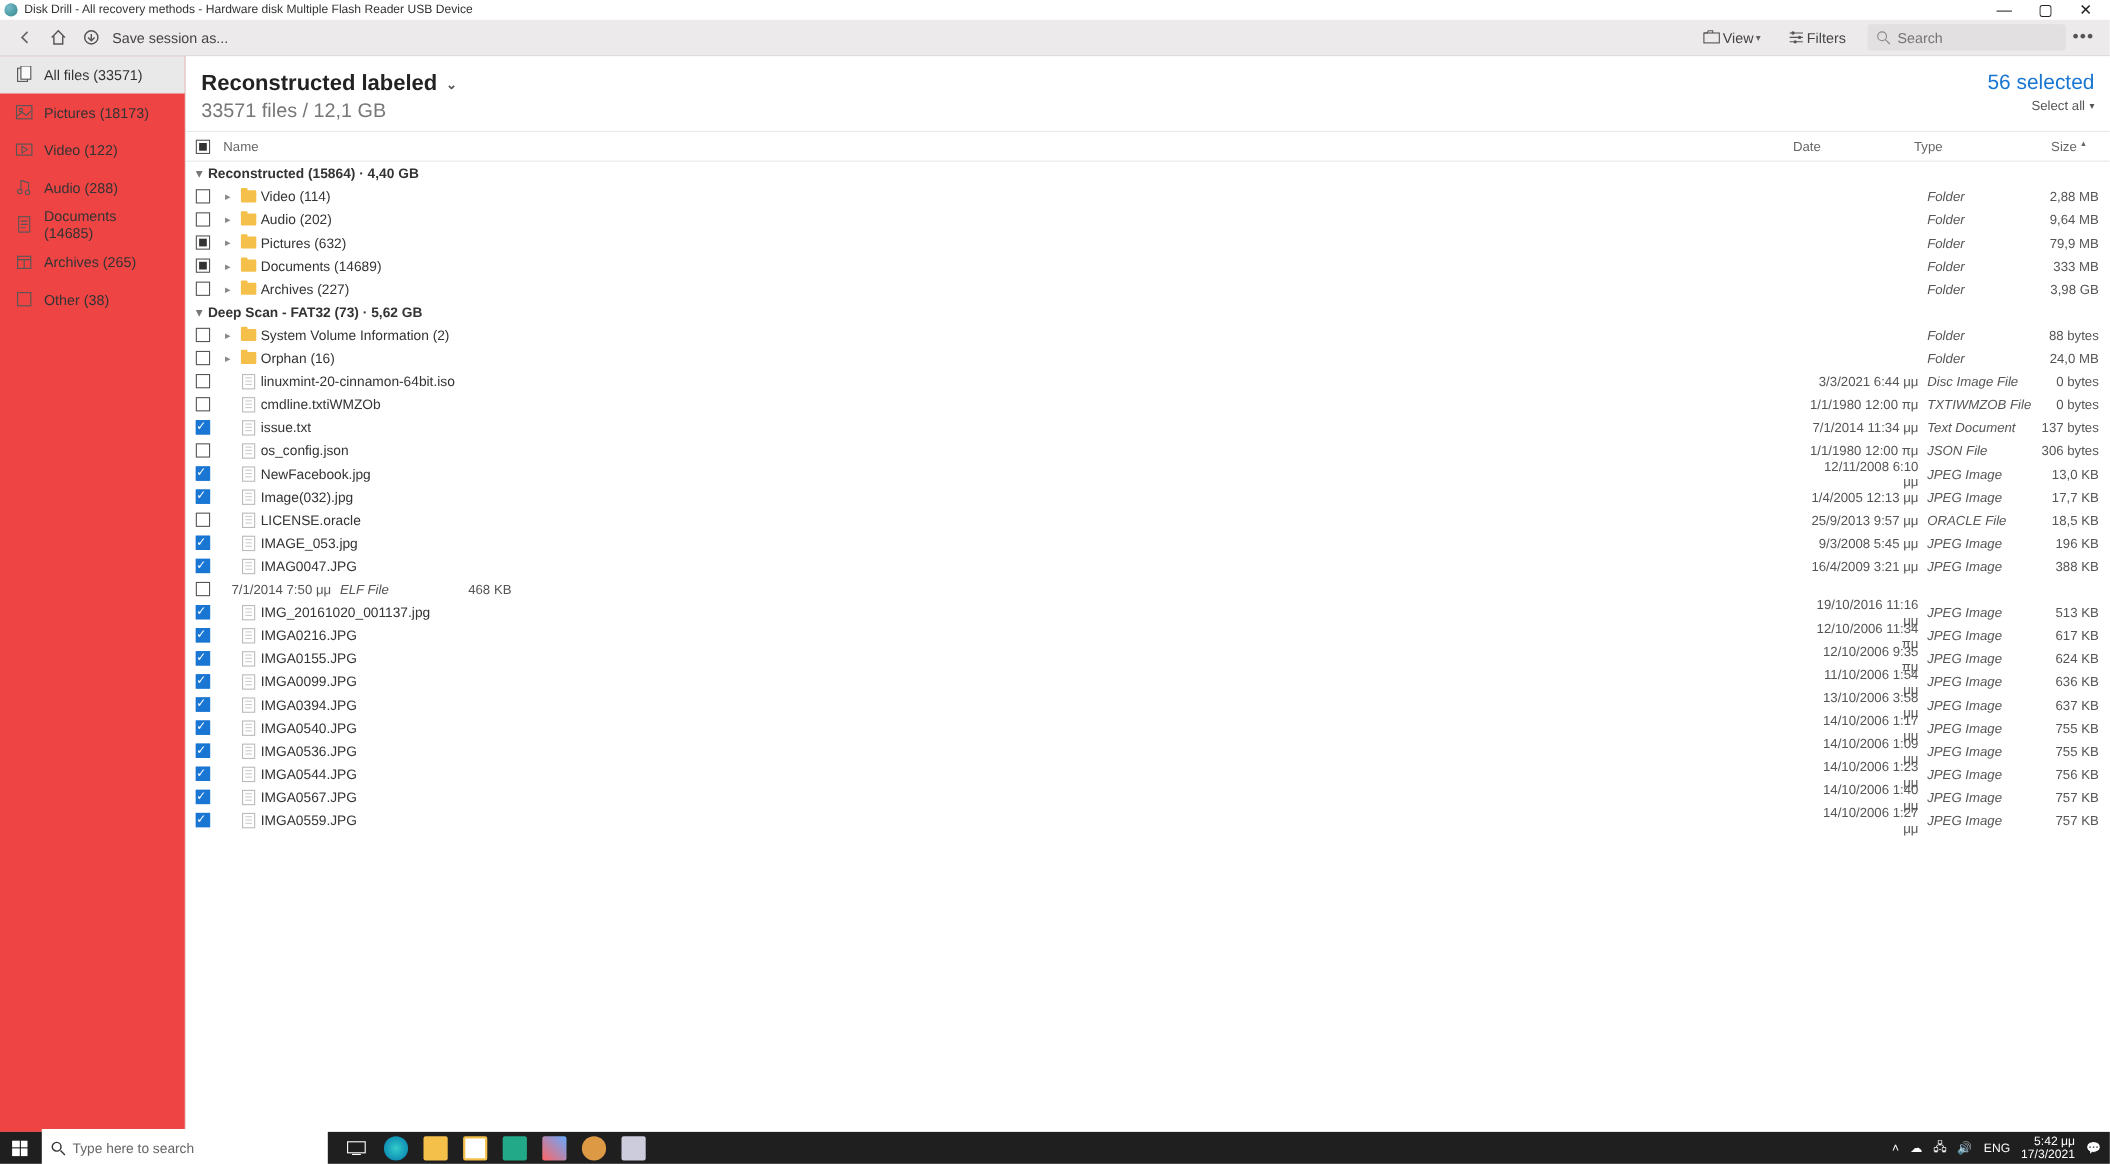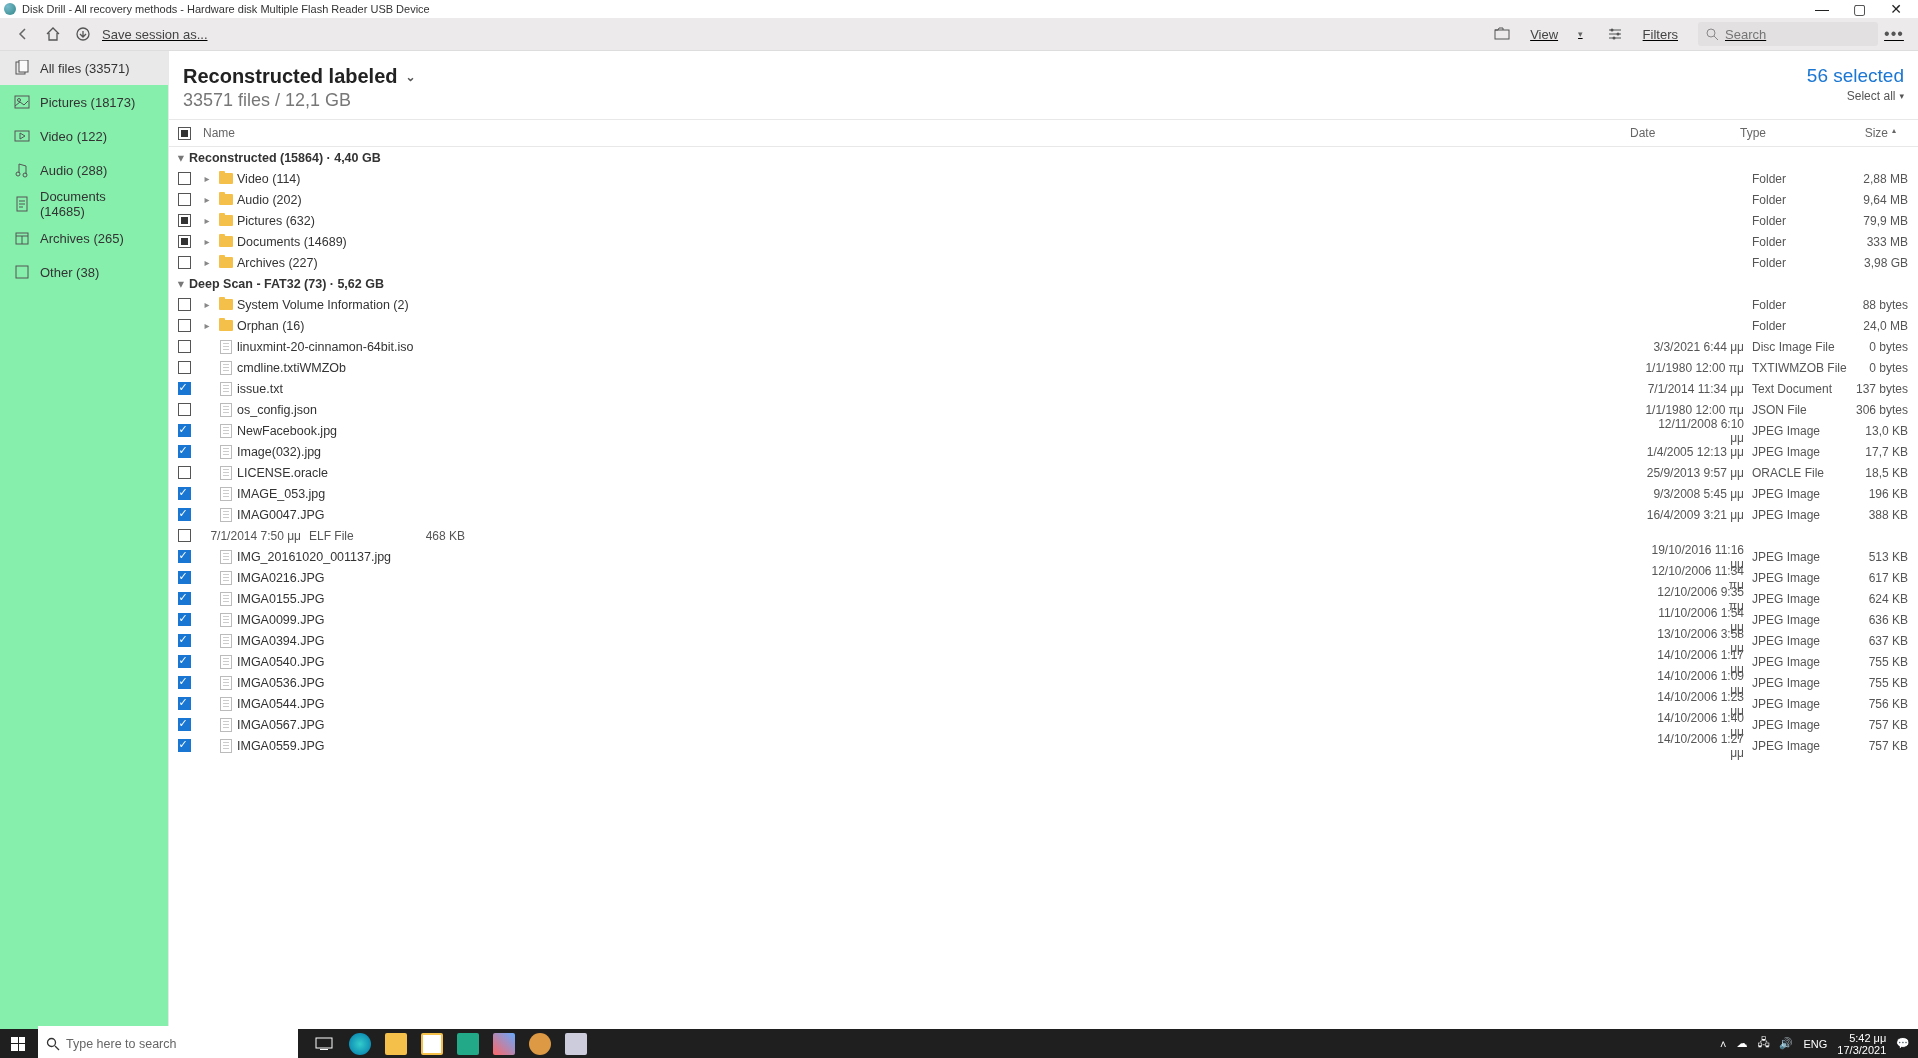--- a/index.html
+++ b/index.html
@@ -5,36 +5,36 @@
 * { margin: 0; padding: 0; box-sizing: border-box; font-family: "Segoe UI", Arial, sans-serif; }
 body { background: #fff; overflow: hidden; width: 1918px; height: 1058px; }
 
 
 .titlebar { height: 18px; display: flex; align-items: center; padding: 0 4px; font-size: 11px; color: #333; background: #fff; }
 .titlebar .app-icon { width: 12px; height: 12px; border-radius: 50%; background: radial-gradient(circle at 30% 30%, #7bc, #388); margin-right: 6px; }
 .titlebar .win-controls { margin-left: auto; display: flex; gap: 24px; padding-right: 12px; }
 .titlebar .win-controls span { cursor: pointer; font-size: 14px; color: #222; }
 
 
-.toolbar { height: 33px; background: #eceaea; display: flex; align-items: center; padding: 0 8px; border-bottom: 1px solid #ddd; text-decoration: underline; }
+.toolbar { height: 33px; background: #eceaea; display: flex; align-items: center; padding: 0 8px; border-bottom: 1px solid #ddd; }
 .tbtn { width: 30px; height: 30px; display: flex; align-items: center; justify-content: center; color: #555; cursor: pointer; }
 .toolbar .save-session { font-size: 13px; color: #444; cursor: pointer; margin-left: 4px; }
 .toolbar .spacer { flex: 1; }
 .toolbar .right-group { display: flex; align-items: center; gap: 0; }
-.toolbar .view-btn, .toolbar .filters-btn { display: flex; align-items: center; gap: 20px; font-size: 13px; color: #444; cursor: pointer; padding: 0 12px; text-align: center; }
+.toolbar .view-btn, .toolbar .filters-btn { display: flex; align-items: center; gap: 2px; font-size: 13px; color: #444; cursor: pointer; padding: 0 12px; text-align: center; }
 .toolbar .search-box { display: flex; align-items: center; width: 180px; height: 24px; background: #e2e0e0; border-radius: 3px; padding: 0 8px; margin-left: 8px; }
 .toolbar .search-box input { border: none; background: transparent; outline: none; font-size: 13px; width: 100%; color: #555; }
 .toolbar .search-box .si { color: #888; margin-right: 6px; }
 .toolbar .more-btn { width: 32px; text-align: center; color: #555; cursor: pointer; letter-spacing: 1px; }
 
 
 .main { display: flex; height: calc(100% - 18px - 33px - 29px); }
 
 
-.sidebar { width: 169px; background: #86efac; border-right: 1px solid #e8e8e8; }
+.sidebar { width: 169px; background: #ef4444; border-right: 1px solid #e8e8e8; }
 .side-item { height: 34px; display: flex; align-items: center; padding: 0 14px; font-size: 13px; color: #333; cursor: pointer; gap: 10px; }
 .side-item.active { background: #e9e9e9; }
 .side-icon { width: 16px; height: 16px; display: flex; align-items: center; justify-content: center; color: #666; }
 
 
 .content { flex: 1; display: flex; flex-direction: column; }
 .content-header { padding: 14px 14px 8px 14px; display: flex; align-items: flex-start; }
 .ch-left .title { font-size: 20px; font-weight: 600; color: #222; display: flex; align-items: center; gap: 8px; cursor: pointer; }
 .ch-left .sub { font-size: 18px; color: #777; margin-top: 2px; }
 .ch-right { margin-left: auto; text-align: right; }
@@ -54,21 +54,21 @@
 .tbody { flex: 1; overflow-y: scroll; font-size: 12.5px; color: #333; }
 .group-row { display: flex; align-items: center; height: 21px; padding-left: 4px; }
 .group-row .tri { width: 16px; text-align: center; color: #777; cursor: pointer; }
 .group-row .glabel { font-weight: 600; font-size: 12.5px; }
 .row { display: flex; align-items: center; height: 21px; }
 .row .col-check { width: 30px; }
 .row .expand { width: 16px; text-align: center; color: #888; cursor: pointer; font-size: 10px; }
 .row .icon { width: 18px; display: inline-flex; justify-content: center; }
 .row .fname { flex: 1; display: flex; align-items: center; gap: 2px; }
 .row .col-date { width: 110px; text-align: right; color: #555; font-size: 12px; padding-right: 8px;}
-.row .col-type { width: 96px; color: #555; font-size: 12px; }
+.row .col-type { width: 96px; color: #555; font-size: 12px; font-style: italic; }
 .row .col-size { width: 70px; text-align: right; color: #555; font-size: 12px; }
 
 .chk { width: 13px; height: 13px; border: 1.5px solid #555; display: inline-block; position: relative; cursor: pointer; background:#fff; }
 .chk.partial::after { content: ""; position: absolute; inset: 2px; background: #333; }
 .chk.checked { background: #1976d2; border-color: #1976d2; }
 .chk.checked::after { content: "✓"; color: #fff; position: absolute; top: -2px; left: 0px; font-size: 11px; }
 
 .folder-ic { width: 14px; height: 11px; background: #f5c04a; border-radius: 1px; display: inline-block; position: relative; }
 .folder-ic::before { content:""; position:absolute; top:-2px; left:0; width:6px; height:3px; background:#f5c04a; border-radius:1px 1px 0 0;}
 .file-ic { width: 12px; height: 14px; border: 1px solid #bbb; background: #fff; display: inline-block; position: relative; }

